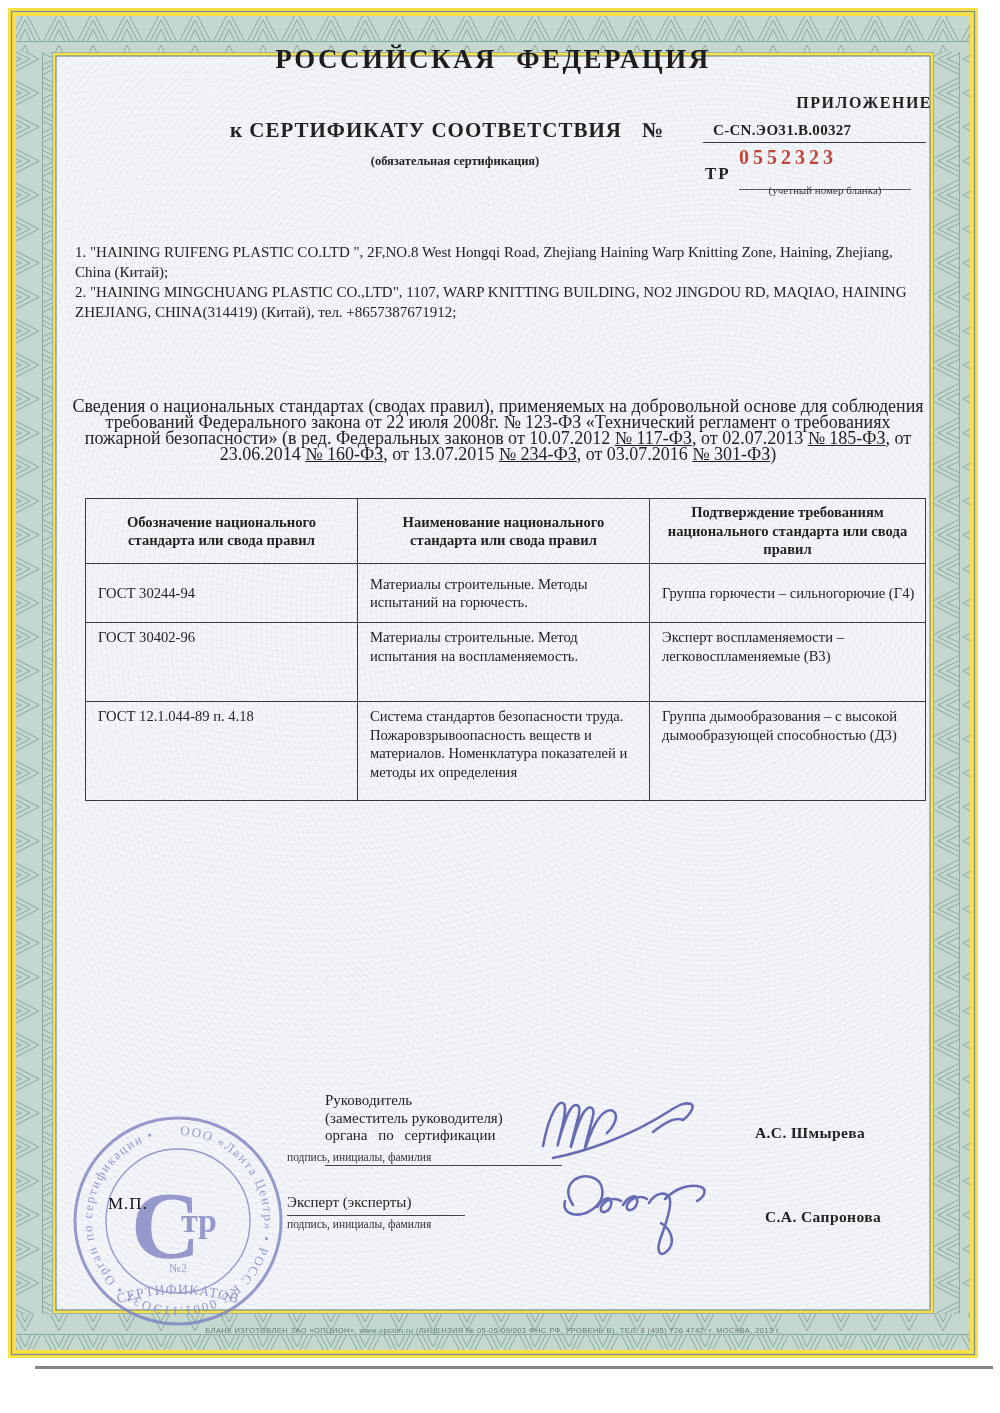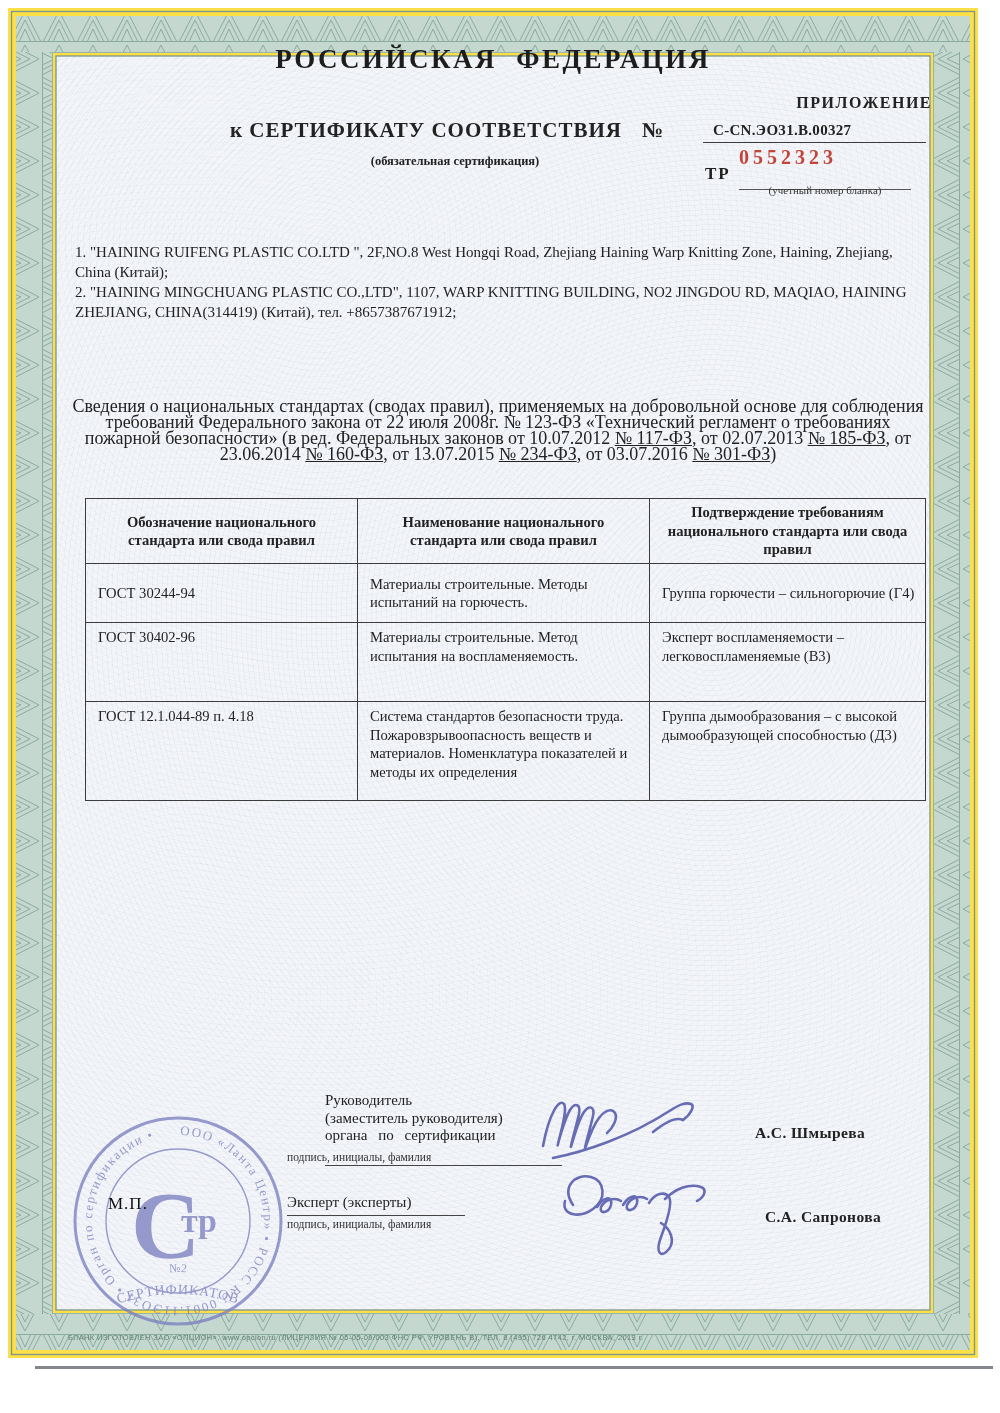--- a/index.html
+++ b/index.html
@@ -56,22 +56,22 @@
   .sig-cap1{left:279px;top:1143px;font-size:11.5px;color:#333;}
   .sig-expert{left:279px;top:1186px;width:178px;font-size:15px;border-bottom:1.2px solid #444;padding-bottom:4px;}
   .sig-cap2{left:279px;top:1210px;font-size:11.5px;color:#333;}
   .name{font-size:15.5px;font-weight:bold;letter-spacing:0.4px;}
   .name1{left:747px;top:1116px;}
   .name2{left:747px;top:1200px;margin-left:10px;}
   .sig-svg{position:absolute;}
   .mp{left:100px;top:1186px;font-size:17px;color:#111;letter-spacing:1px;z-index:4;}
   .stamp{position:absolute;left:57px;top:1100px;z-index:3;}
 
-  .footer-print{left:60px;right:60px;top:1318px;font-size:7.5px;letter-spacing:0.4px;color:#5f7f74;z-index:3;
-    font-family:"Liberation Sans","DejaVu Sans",sans-serif;margin-top:7px;}
+  .footer-print{left:60px;right:60px;top:1318px;text-align:center;font-size:7.5px;letter-spacing:0.4px;color:#5f7f74;z-index:3;
+    font-family:"Liberation Sans","DejaVu Sans",sans-serif;}
   .shadow-line{position:absolute;left:35px;top:1366px;width:958px;height:3px;background:#83878c;}
 </style>
 </head>
 <body>
 
 <div class="page">
 
   <svg class="frame" width="970" height="1350" viewBox="0 0 970 1350">
     <defs>
       <pattern id="pu" patternUnits="userSpaceOnUse" width="34" height="34">

